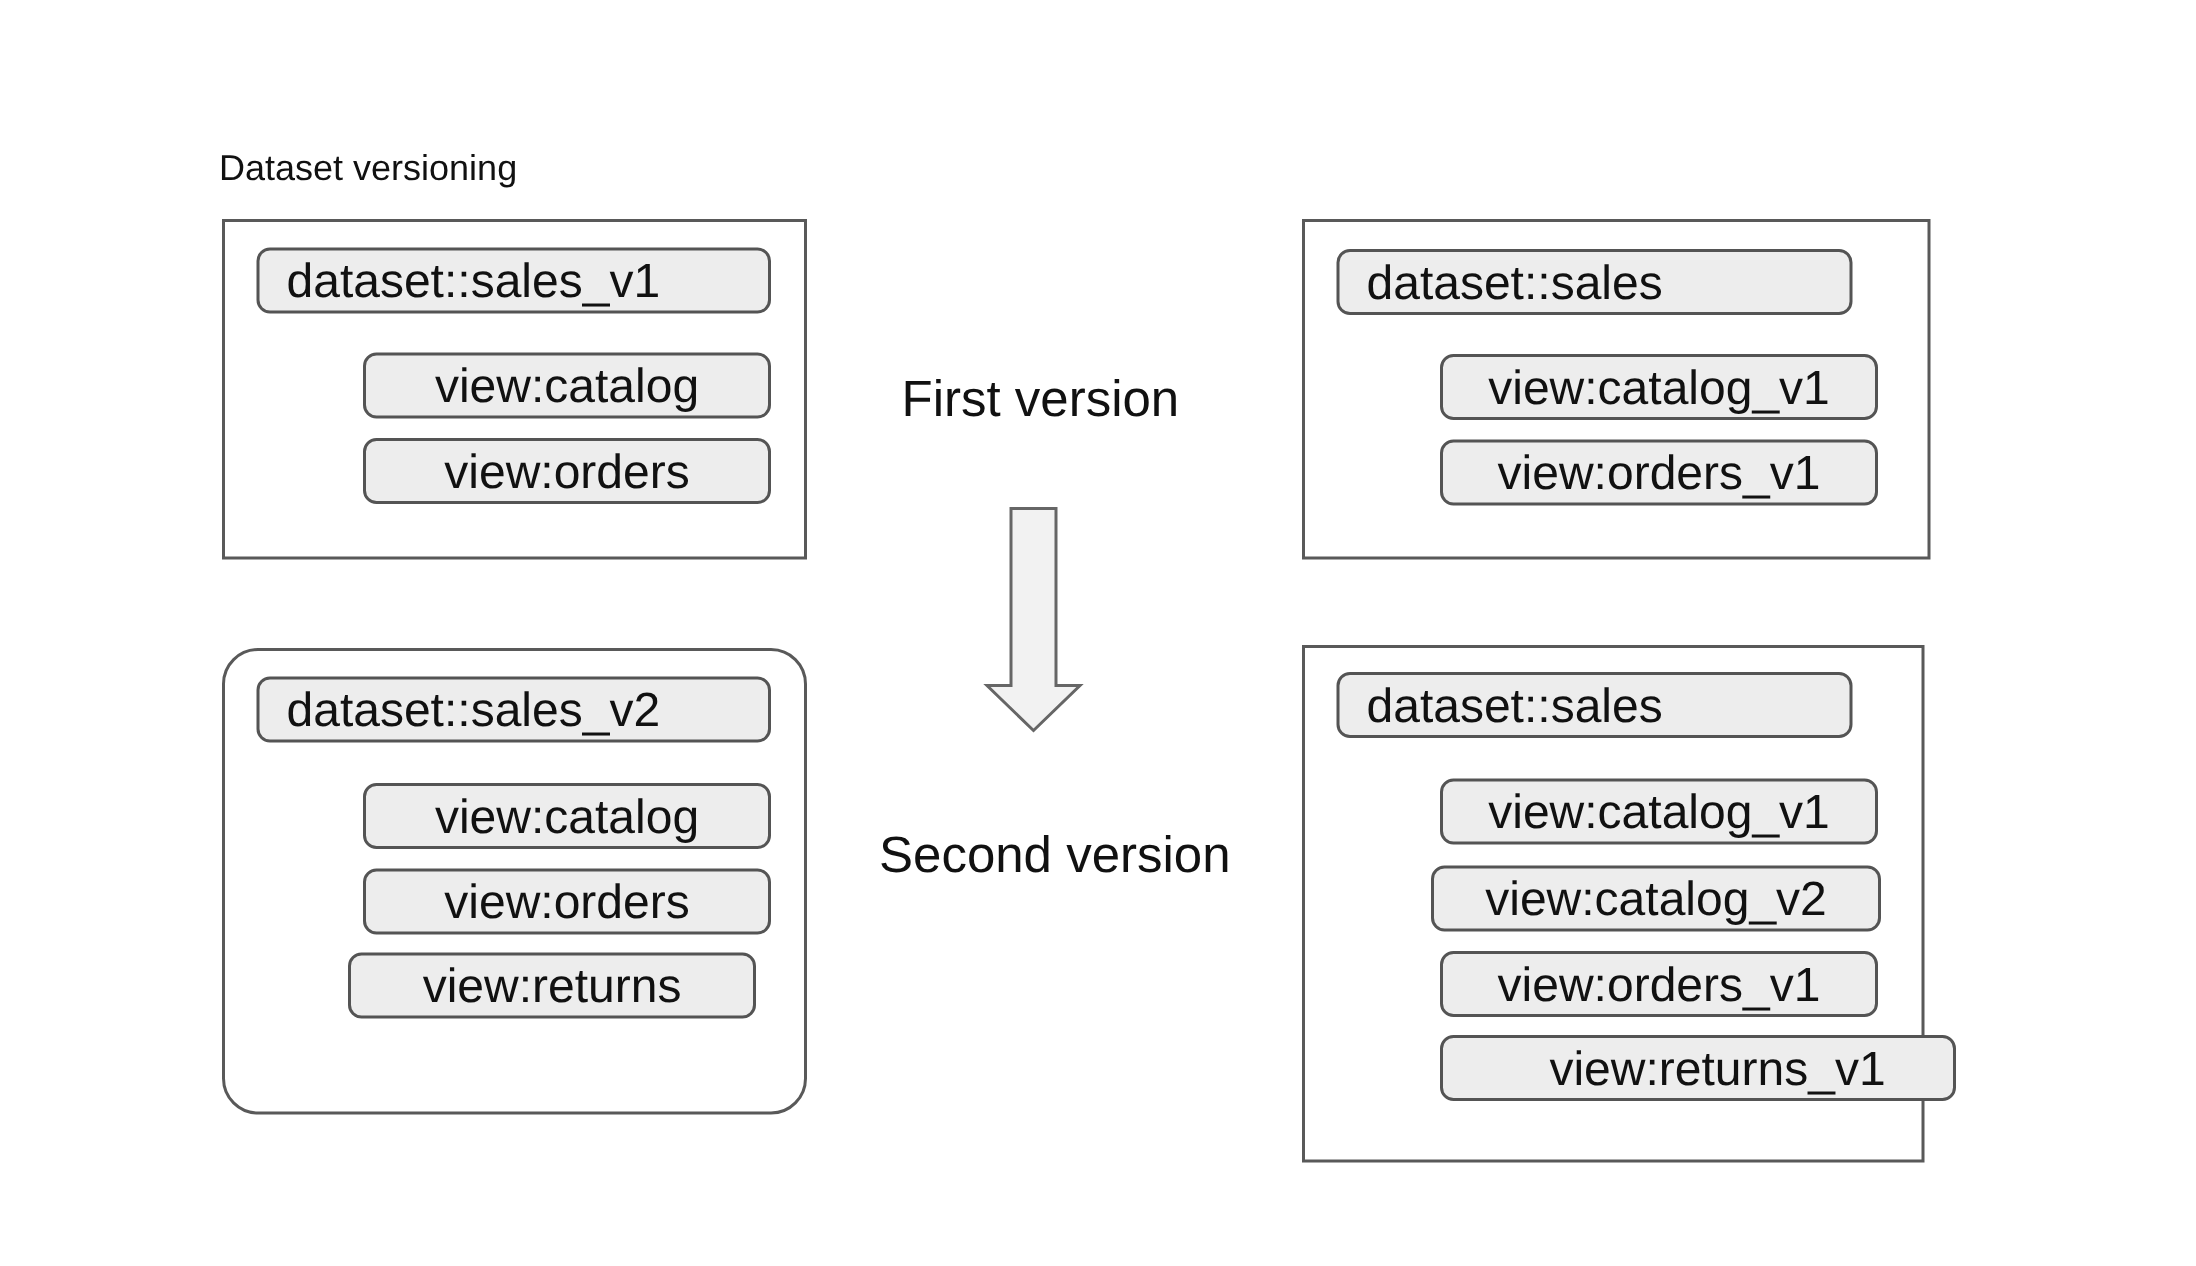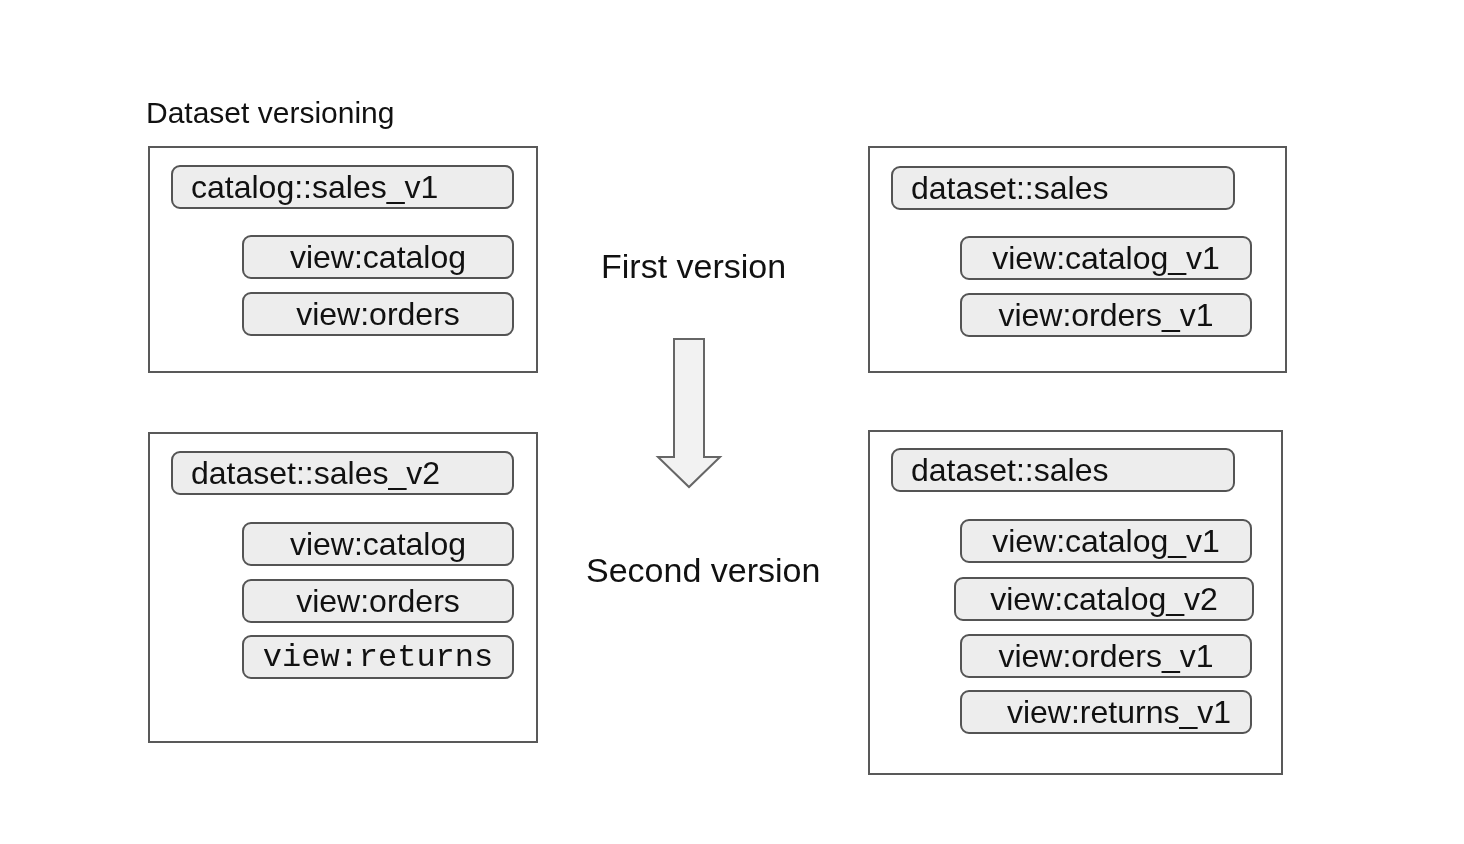--- a/index.html
+++ b/index.html
@@ -14,21 +14,21 @@
   html,body{margin:0;padding:0;}
   body{
     width:1464px;height:844px;
     background:var(--bg);
     font-family:"Liberation Sans", sans-serif;
     color:var(--text);
   }
   .canvas{position:relative;width:1464px;height:844px;overflow:hidden;background:var(--bg);}
   .diagram-title{
     position:absolute;
-    font-size:30px;
+    font-size:24px;
     line-height:34px;
     color:var(--text);
     white-space:nowrap;
     text-align:right;
   }
   .group-box{
     position:absolute;
     background:#ffffff;
     border:2px solid var(--box-border);
     box-sizing:border-box;
@@ -58,30 +58,30 @@
   .arrow-wrap{position:absolute;left:655px;top:337px;width:68px;height:152px;}
 </style>
 </head>
 <body>
 
 <div class="canvas">
 
   <div class="diagram-title" style="left:146px;top:96px;">Dataset versioning</div>
 
   <div class="group-box" style="left:148px;top:146px;width:390px;height:227px;">
-    <div class="pill dataset" style="left:21px;top:17px;width:343px;">catalog::sales_v1</div>
+    <div class="pill dataset" style="left:21px;top:17px;width:343px;">dataset::sales_v1</div>
     <div class="pill view" style="left:92px;top:87px;width:272px;">view:catalog</div>
     <div class="pill view" style="left:92px;top:144px;width:272px;">view:orders</div>
   </div>
 
-  <div class="group-box" style="left:148px;top:432px;width:390px;height:311px;">
+  <div class="group-box" style="left:148px;top:432px;width:390px;height:311px;border-radius:24px;">
     <div class="pill dataset" style="left:21px;top:17px;width:343px;">dataset::sales_v2</div>
     <div class="pill view" style="left:92px;top:88px;width:272px;">view:catalog</div>
     <div class="pill view" style="left:92px;top:145px;width:272px;">view:orders</div>
-    <div class="pill view" style="left:92px;top:201px;width:272px;font-family:Liberation Mono, monospace;">view:returns</div>
+    <div class="pill view" style="left:82px;top:201px;width:272px;">view:returns</div>
   </div>
 
   <div class="center-label" style="left:601px;top:249px;">First version</div>
 
   <div class="arrow-wrap">
     <svg width="68" height="152" viewBox="0 0 68 152" aria-hidden="true">
       <polygon points="19,2 49,2 49,120 65,120 34,150 3,120 19,120" fill="var(--arrow-fill)" stroke="var(--arrow-stroke)" stroke-width="2"></polygon>
     </svg>
   </div>
 
@@ -92,16 +92,16 @@
     <div class="pill dataset" style="left:21px;top:18px;width:344px;">dataset::sales</div>
     <div class="pill view" style="left:90px;top:88px;width:292px;">view:catalog_v1</div>
     <div class="pill view" style="left:90px;top:145px;width:292px;">view:orders_v1</div>
   </div>
 
   <div class="group-box" style="left:868px;top:430px;width:415px;height:345px;">
     <div class="pill dataset" style="left:21px;top:16px;width:344px;">dataset::sales</div>
     <div class="pill view" style="left:90px;top:87px;width:292px;">view:catalog_v1</div>
     <div class="pill view" style="left:84px;top:145px;width:300px;">view:catalog_v2</div>
     <div class="pill view" style="left:90px;top:202px;width:292px;">view:orders_v1</div>
-    <div class="pill view" style="left:90px;top:258px;width:292px;padding-left:26px;">view:returns_v1</div>
+    <div class="pill view" style="left:90px;top:258px;width:344px;padding-left:26px;">view:returns_v1</div>
   </div>
 
 </div>
 
 </body></html>

